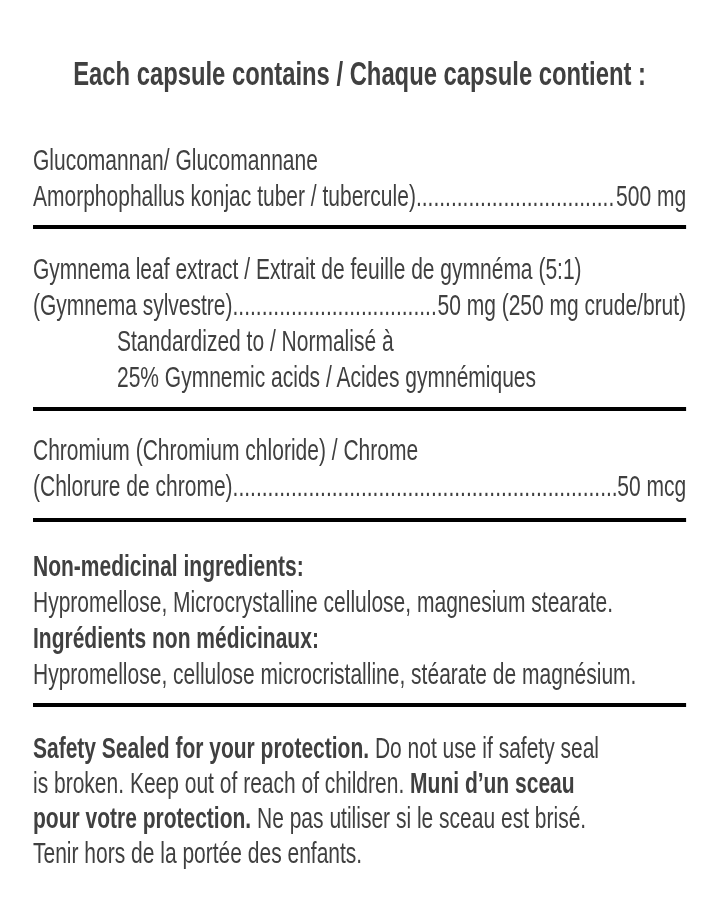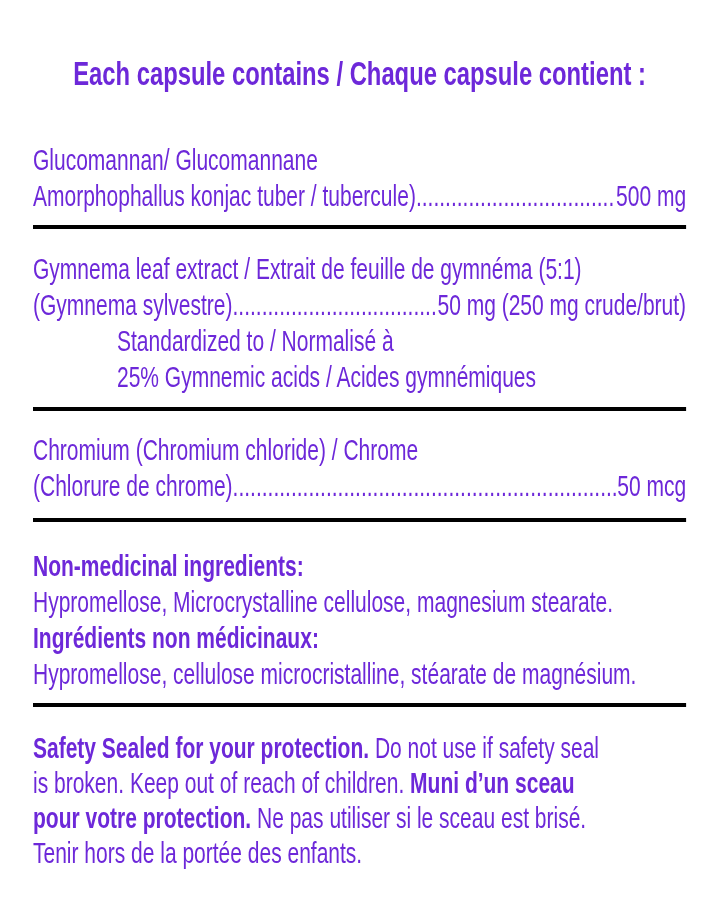--- a/index.html
+++ b/index.html
@@ -6,21 +6,21 @@
     margin: 0;
     padding: 0;
     background: #ffffff;
   }
   .label {
     position: relative;
     width: 720px;
     height: 916px;
     background: #ffffff;
     overflow: hidden;
-    color: #6d28d9;
+    color: #404040;
     font-family: "Liberation Sans", sans-serif;
   }
   
   .content {
     position: absolute;
     left: 33px;
     top: 0;
     width: 933px;
     height: 916px;
     transform: scaleX(0.7);

